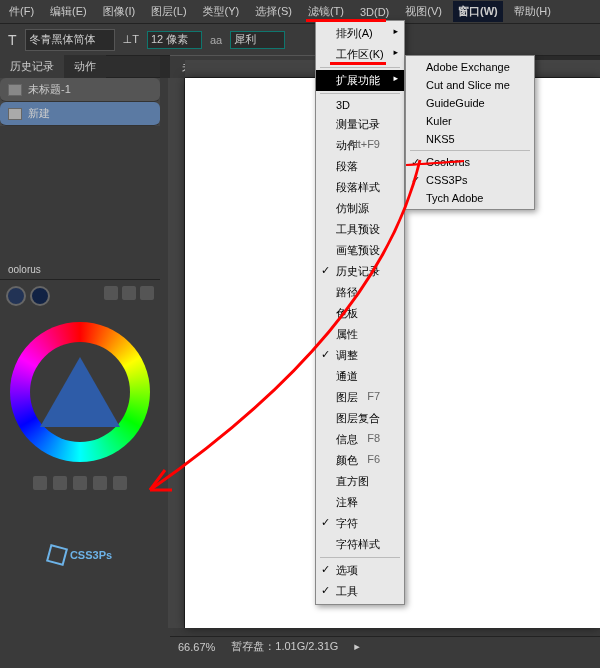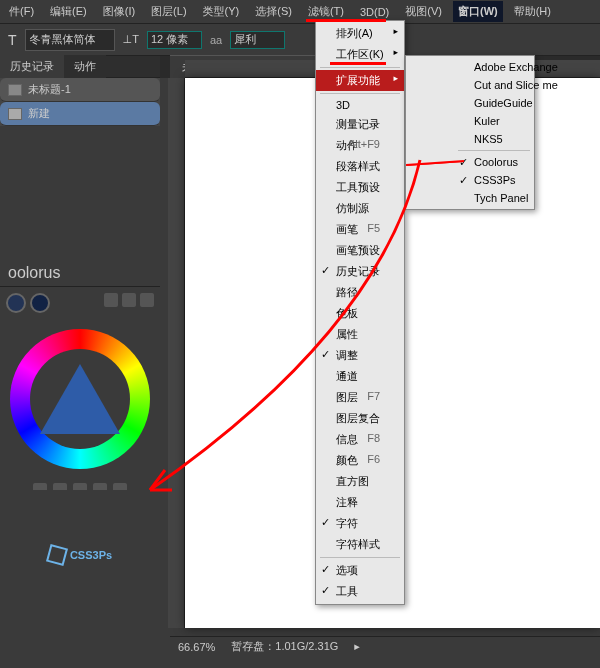--- a/index.html
+++ b/index.html
@@ -15,37 +15,37 @@
 .close-x { margin-left: 8px; color: #999; }
 .sidebar { position: absolute; left: 0; top: 56px; width: 160px; background: #3a3a3a; }
 .panel-tabs { height: 22px; background: #2e2e2e; display: flex; align-items: center; border-bottom: 1px solid #222; }
 .panel-tab { padding: 4px 10px; background: #3a3a3a; }
 .layers { background: #444; }
 .layer { display: flex; align-items: center; padding: 4px 8px; gap: 6px; border-bottom: 1px solid #333; background: #555; border-radius: 6px; }
 .layer.sel { background: #5b7aa3; }
 .layer-icon { width: 14px; height: 12px; background: #888; border: 1px solid #666; }
 .canvas { position: absolute; left: 185px; top: 78px; width: 415px; height: 550px; background: #fff; box-shadow: 0 0 10px rgba(0,0,0,0.5); }
 .coolorus-panel { position: absolute; left: 0; top: 260px; width: 160px; background: #3a3a3a; }
-.coolorus-tab { padding: 4px 8px; background: #3a3a3a; border-bottom: 1px solid #222; font-size: 16px; }
+.coolorus-tab { padding: 4px 8px; background: #3a3a3a; border-bottom: 1px solid #222; font-size: 10px; }
 .small-circles { display: flex; padding: 6px; gap: 4px; }
 .small-circle { width: 20px; height: 20px; border-radius: 50%; background: #223355; border: 2px solid #666; }
 .wheel-area { width: 160px; height: 160px; position: relative; display: flex; align-items: center; justify-content: center; }
 .hue-ring { width: 140px; height: 140px; border-radius: 50%; background: conic-gradient(red,yellow,lime,cyan,blue,magenta,red); position: relative; }
 .hue-inner { position: absolute; left: 20px; top: 20px; width: 100px; height: 100px; border-radius: 50%; background: #3a3a3a; display: flex; align-items: center; justify-content: center; }
 .tri { width: 0; height: 0; border-left: 40px solid transparent; border-right: 40px solid transparent; border-bottom: 70px solid #3366bb; filter: brightness(0.9); }
 .wheel-icons { display: flex; justify-content: center; gap: 6px; padding: 4px; }
 .wheel-icn { width: 14px; height: 14px; background: #555; border-radius: 2px; }
 .guide-tabs { display: flex; padding: 4px 0; background: #2e2e2e; border-top: 1px solid #222; }
 .guide-tab { padding: 3px 8px; color: #999; font-size: 10px; }
 .css3ps-panel { position: absolute; left: 0; top: 490px; width: 160px; height: 130px; background: #3a3a3a; display: flex; align-items: center; justify-content: center; }
 .css3ps-logo { color: #6db3e8; font-size: 16px; font-weight: bold; display: flex; align-items: center; gap: 4px; }
 .cube-icon { width: 18px; height: 18px; border: 2px solid #6db3e8; transform: rotate(15deg); }
 .menu { position: absolute; background: #e8e8e8; border: 1px solid #888; box-shadow: 2px 2px 6px rgba(0,0,0,0.4); color: #000; padding: 2px 0; }
 .menu-item { padding: 3px 24px 3px 20px; white-space: nowrap; position: relative; }
-.menu-item.hl { background: #b91c1c; color: #fff; }
+.menu-item.hl { background: #000000; color: #fff; }
 .menu-sep { height: 1px; background: #bbb; margin: 2px 4px; }
 .menu-check::before { content: "✓"; position: absolute; left: 5px; }
 .menu-sub::after { content: "▸"; position: absolute; right: 6px; font-size: 9px; }
 .shortcut { position: absolute; right: 24px; color: #666; }
 .statusbar { position: absolute; bottom: 12px; left: 170px; right: 0; height: 20px; background: #3a3a3a; display: flex; align-items: center; gap: 16px; padding: 0 8px; font-size: 10px; border-top: 1px solid #222; }
 .ruler-h { position: absolute; left: 185px; top: 60px; height: 18px; width: 415px; background: #444; border-bottom: 1px solid #222; }
 .ruler-v { position: absolute; left: 168px; top: 78px; width: 17px; height: 550px; background: #444; border-right: 1px solid #222; }
 .annotation { position: absolute; pointer-events: none; }
 .redline1 { top: 19px; left: 306px; width: 80px; height: 3px; background: red; }
 .redline2 { top: 62px; left: 330px; width: 56px; height: 3px; background: red; }
@@ -151,54 +151,54 @@
 
 <div class="menu" style="left:315px; top:20px; width:90px;" id="winmenu">
     <div class="menu-item menu-sub">排列(A)</div>
     <div class="menu-item menu-sub">工作区(K)</div>
     <div class="menu-sep"></div>
     <div class="menu-item menu-sub hl">扩展功能</div>
     <div class="menu-sep"></div>
     <div class="menu-item">3D</div>
     <div class="menu-item">测量记录</div>
     <div class="menu-item">动作<span class="shortcut">Alt+F9</span></div>
+    <div class="menu-item">段落</div>
     <div class="menu-item">段落样式</div>
+    <div class="menu-item">仿制源</div>
     <div class="menu-item">工具预设</div>
-    <div class="menu-item">仿制源</div>
-    <div class="menu-item">画笔<span class="shortcut">F5</span></div>
     <div class="menu-item">画笔预设</div>
     <div class="menu-item menu-check">历史记录</div>
     <div class="menu-item">路径</div>
     <div class="menu-item">色板</div>
     <div class="menu-item">属性</div>
     <div class="menu-item menu-check">调整</div>
     <div class="menu-item">通道</div>
     <div class="menu-item">图层<span class="shortcut">F7</span></div>
     <div class="menu-item">图层复合</div>
     <div class="menu-item">信息<span class="shortcut">F8</span></div>
     <div class="menu-item">颜色<span class="shortcut">F6</span></div>
     <div class="menu-item">直方图</div>
     <div class="menu-item">注释</div>
     <div class="menu-item menu-check">字符</div>
     <div class="menu-item">字符样式</div>
     <div class="menu-sep"></div>
     <div class="menu-item menu-check">选项</div>
     <div class="menu-item menu-check">工具</div>
   </div>
 
-<div class="menu" style="left:405px; top:55px; width:130px;padding-left:48px;" id="extmenu">
+<div class="menu" style="left:405px; top:55px; width:130px;" id="extmenu">
     <div class="menu-item">Adobe Exchange</div>
     <div class="menu-item">Cut and Slice me</div>
     <div class="menu-item">GuideGuide</div>
     <div class="menu-item">Kuler</div>
     <div class="menu-item">NKS5</div>
     <div class="menu-sep"></div>
     <div class="menu-item menu-check">Coolorus</div>
     <div class="menu-item menu-check">CSS3Ps</div>
-    <div class="menu-item">Tych Panel</div>
+    <div class="menu-item">Tych Adobe</div>
   </div>
 
 <div class="annotation redline1"></div>
 <div class="annotation redline2"></div>
 <div class="annotation redline3"></div>
 <svg class="arrow-svg annotation">
   <path d="M 300 10 Q 260 180 30 340" stroke="red" stroke-width="3" fill="none"></path>
   <path d="M 30 340 L 45 320 M 30 340 L 52 340" stroke="red" stroke-width="3" fill="none"></path>
 </svg>
 

